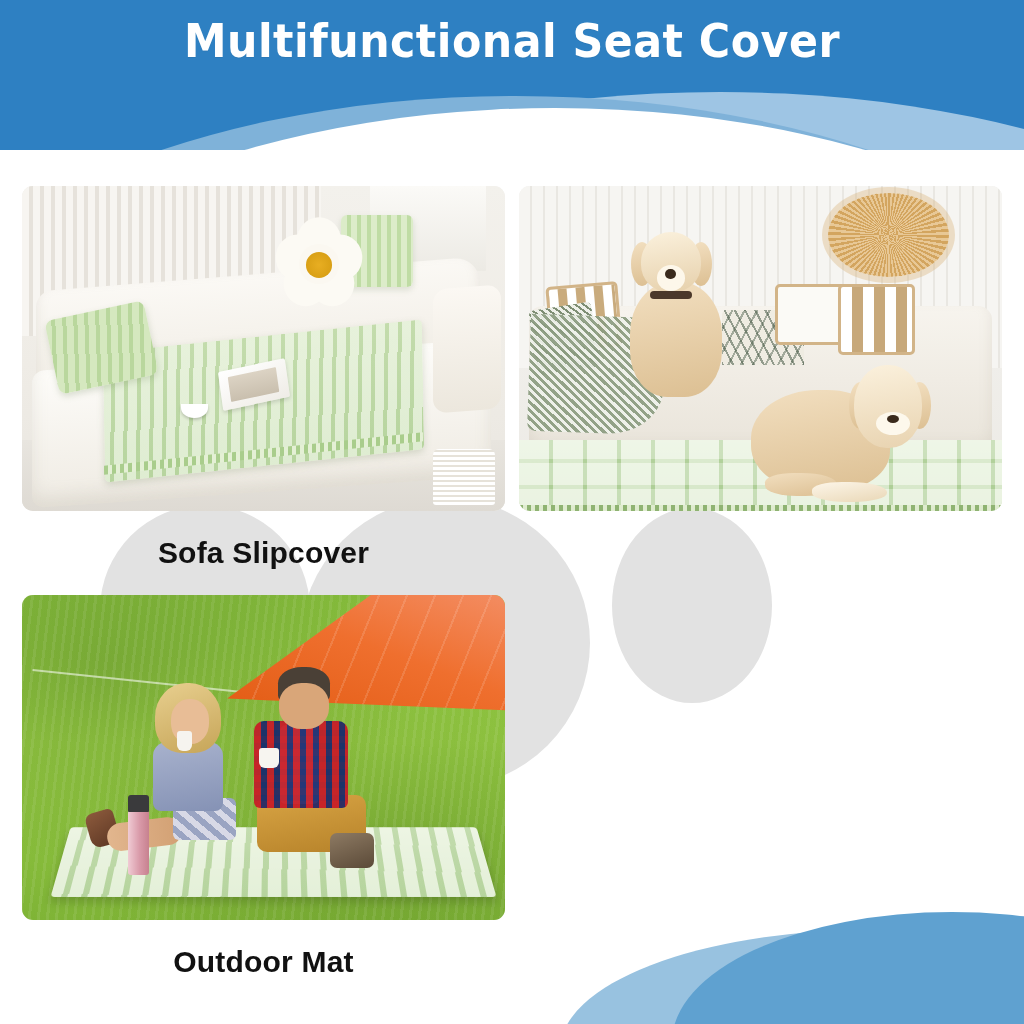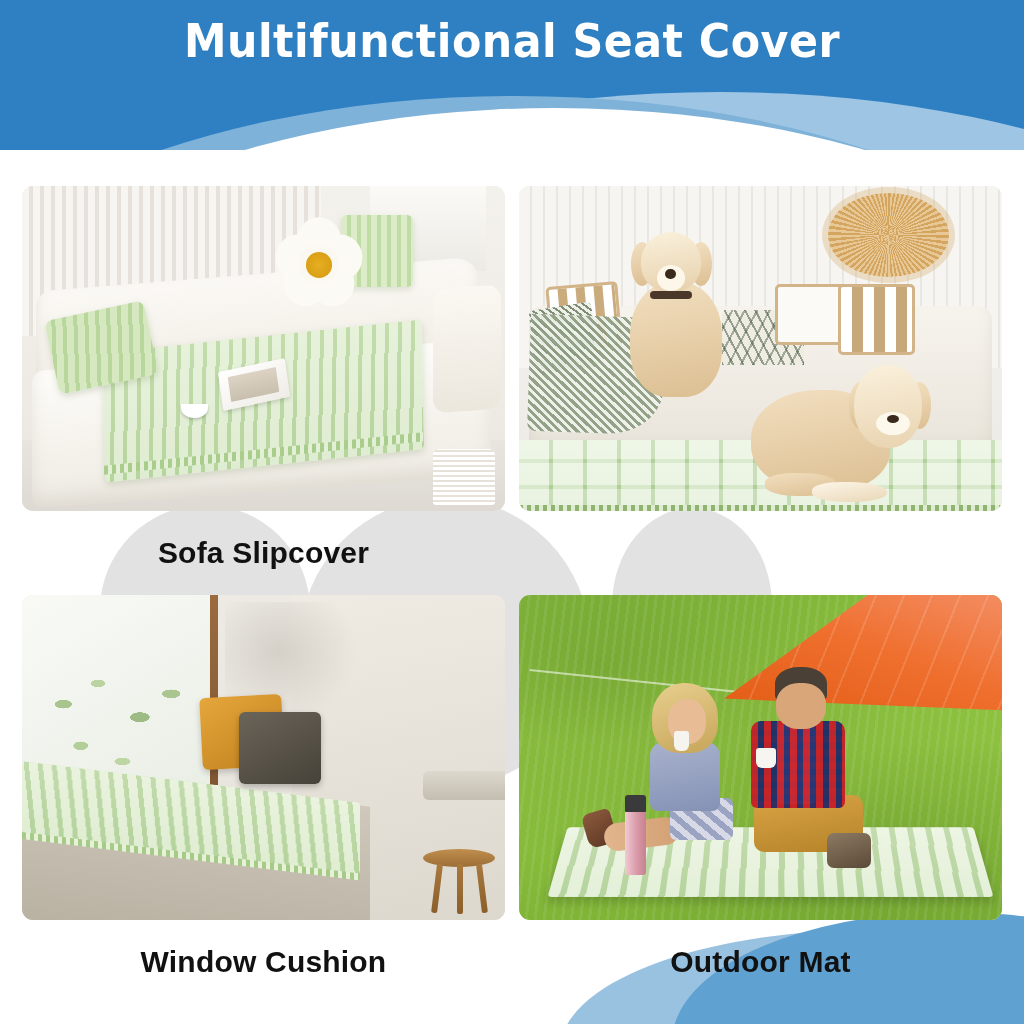--- a/index.html
+++ b/index.html
@@ -513,43 +513,20 @@
           <div class="ear l"></div>
             <div class="ear r"></div>
           <div class="head"></div>
           <div class="muz"></div>
             <div class="nose"></div>
         </div>
       </div>
     </div>
   </div>
 
-  <div class="cell">
-    <div class="photo">
-      <div class="scene s3">
-        <div class="wallR"></div>
-        <div class="glass"></div>
-        <div class="leaves"></div>
-        <div class="mullion"></div>
-        <div class="shadowpatch"></div>
-        <div class="ledge"></div>
-        <div class="cushion"></div>
-        <div class="pill-gold"></div>
-        <div class="pill-dark"></div>
-        <div class="sidetable"></div>
-        <div class="stool">
-          <div class="top"></div>
-          <div class="lg lg1"></div>
-            <div class="lg lg2"></div>
-            <div class="lg lg3"></div>
-        </div>
-      </div>
-    </div>
-    <div class="caption">Window Cushion</div>
-  </div>
 
   <div class="cell">
     <div class="photo">
       <div class="scene s4">
         <div class="grasstex"></div>
         <div class="guyline"></div>
         <div class="tent"></div>
         <div class="mat4"></div>
         <div class="person woman">
           <div class="boot"></div>

